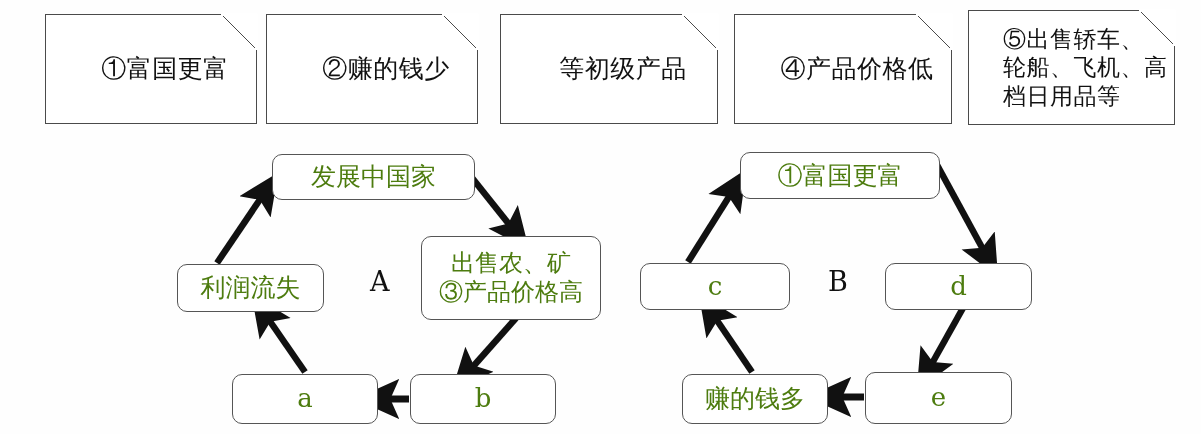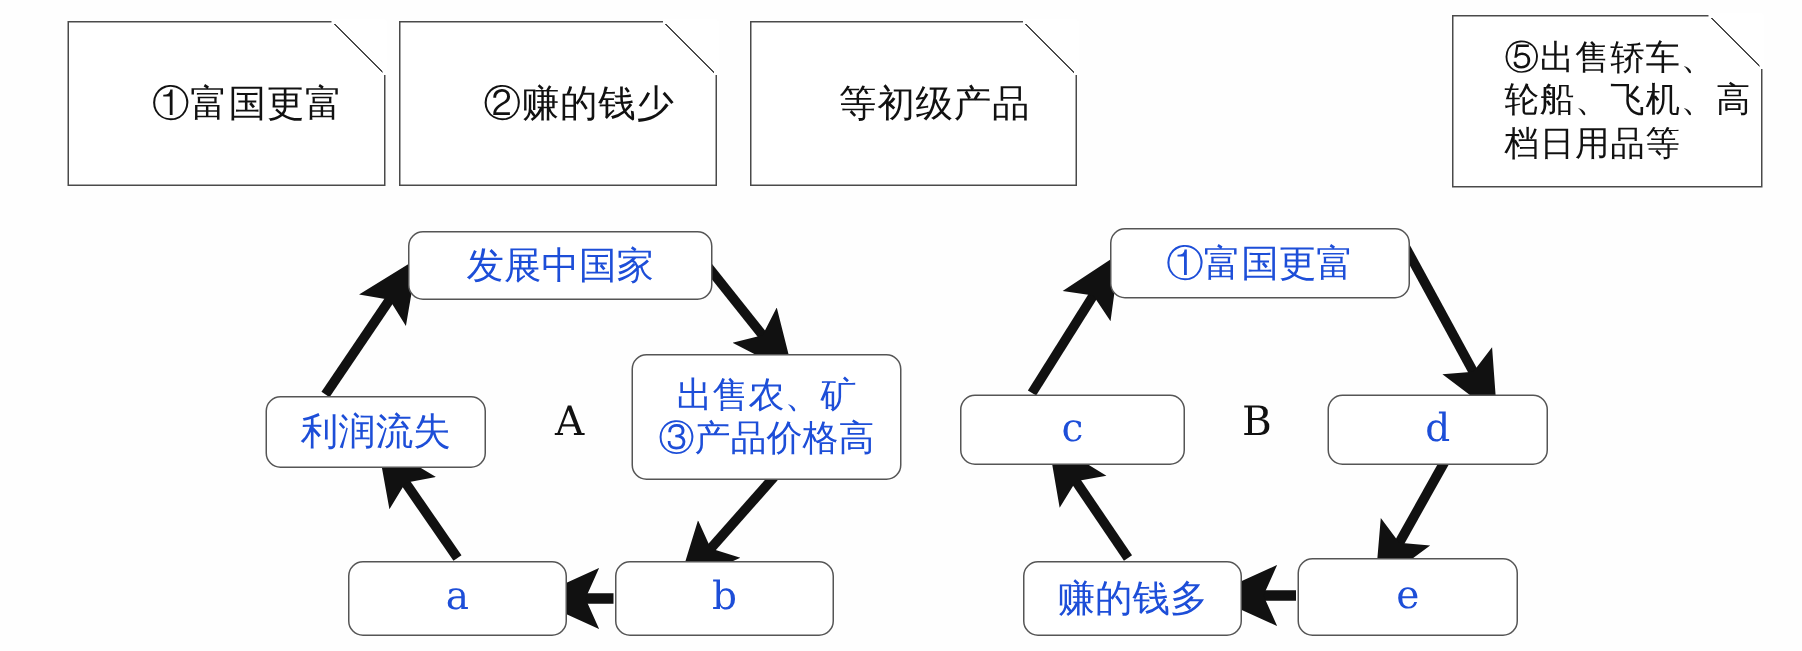--- a/index.html
+++ b/index.html
@@ -68,21 +68,21 @@
   .rbox {
     position: absolute;
     box-sizing: border-box;
     background: #ffffff;
     border: 1.5px solid #555555;
     border-radius: 10px;
     display: flex;
     align-items: center;
     justify-content: center;
     text-align: center;
-    color: #1d4ed8;
+    color: #4d7c0f;
     font-family: "DejaVu Serif", "Liberation Serif", serif;
     line-height: 1.2;
     white-space: pre-line;
     z-index: 3;
   }
   .rbox.latin {
     font-family: "DejaVu Serif", "Liberation Serif", serif;
     font-style: normal;
   }
   
@@ -170,20 +170,26 @@
     <span class="notch-mask-right"></span>
   </div>
 
   <div class="notch-box" style="left:500px; top:14px; width:218px; height:110px; font-size:25px;">
     <span class="nb-inner">等初级产品</span>
     <span class="notch-cut"></span>
     <span class="notch-mask-top"></span>
     <span class="notch-mask-right"></span>
   </div>
 
+  <div class="notch-box" style="left:734px; top:14px; width:218px; height:110px; font-size:25px;">
+    <span class="nb-inner">④产品价格低</span>
+    <span class="notch-cut"></span>
+    <span class="notch-mask-top"></span>
+    <span class="notch-mask-right"></span>
+  </div>
 
   <div class="notch-box" style="left:968px; top:10px; width:207px; height:115px; font-size:23px;
               align-items:center; justify-content:flex-start;">
     <span class="nb-inner" style="text-align:left; padding-left:6px;">⑤出售轿车、
 轮船、飞机、高
 档日用品等</span>
     <span class="notch-cut"></span>
     <span class="notch-mask-top"></span>
     <span class="notch-mask-right"></span>
   </div>

